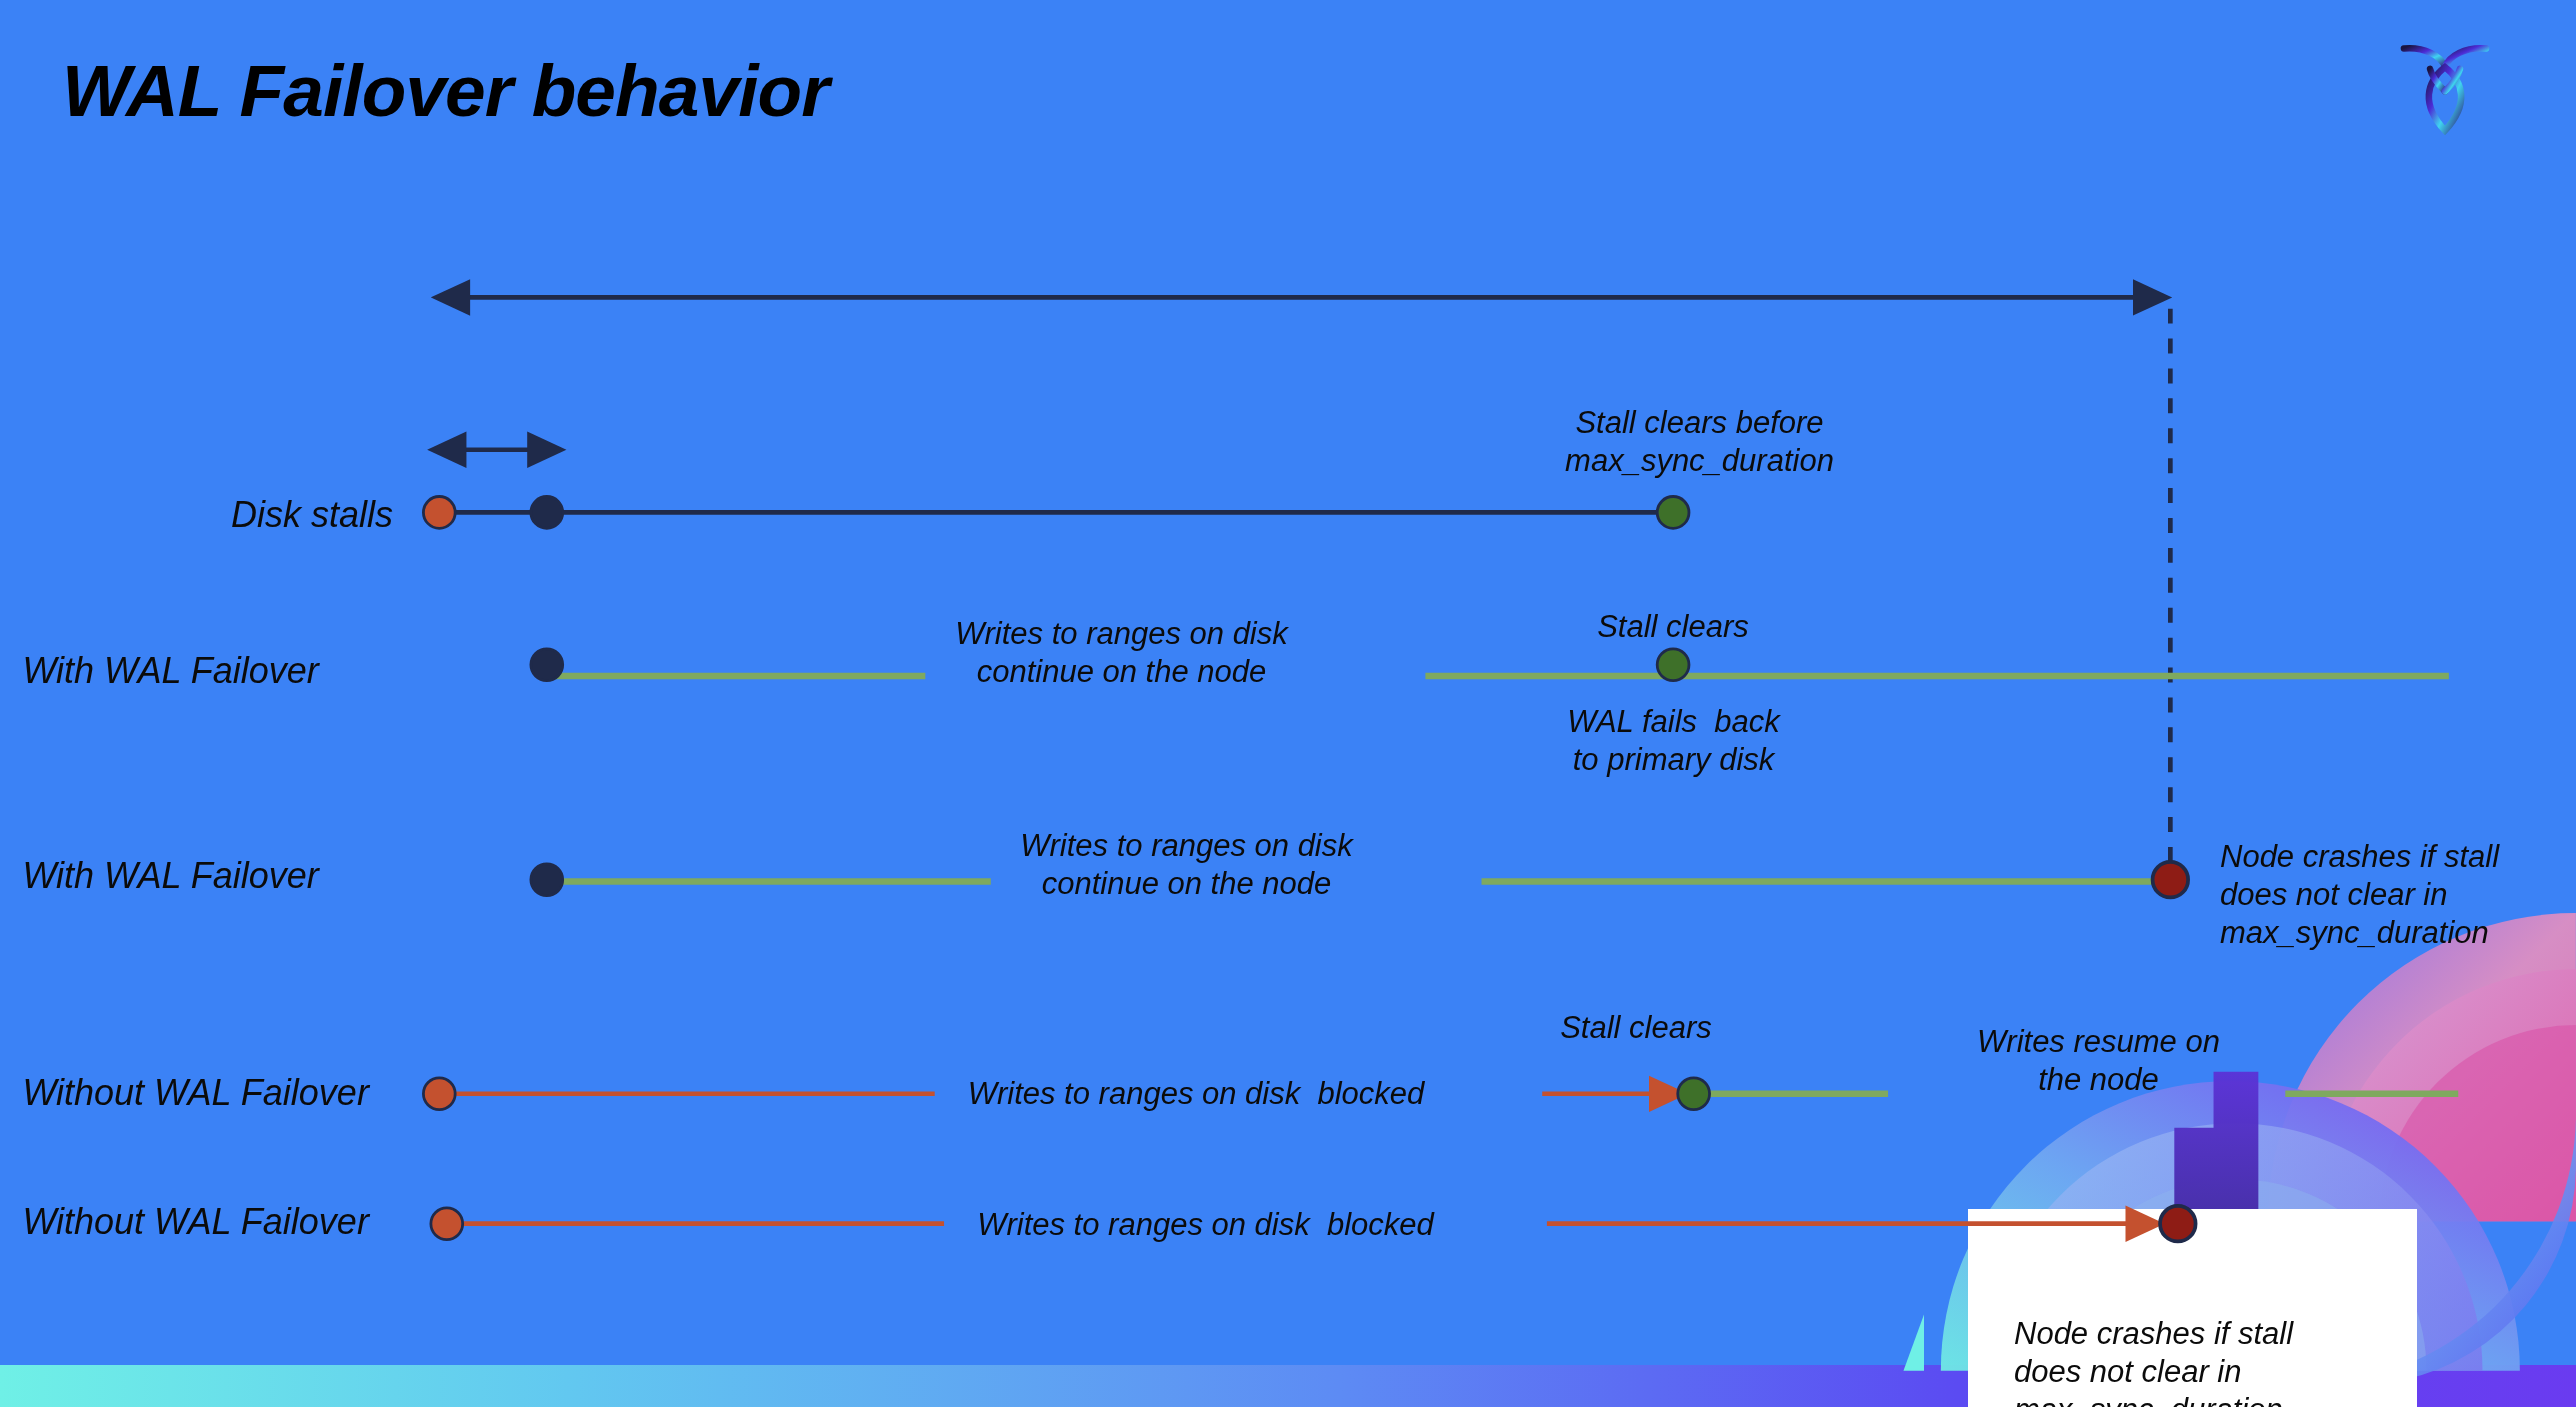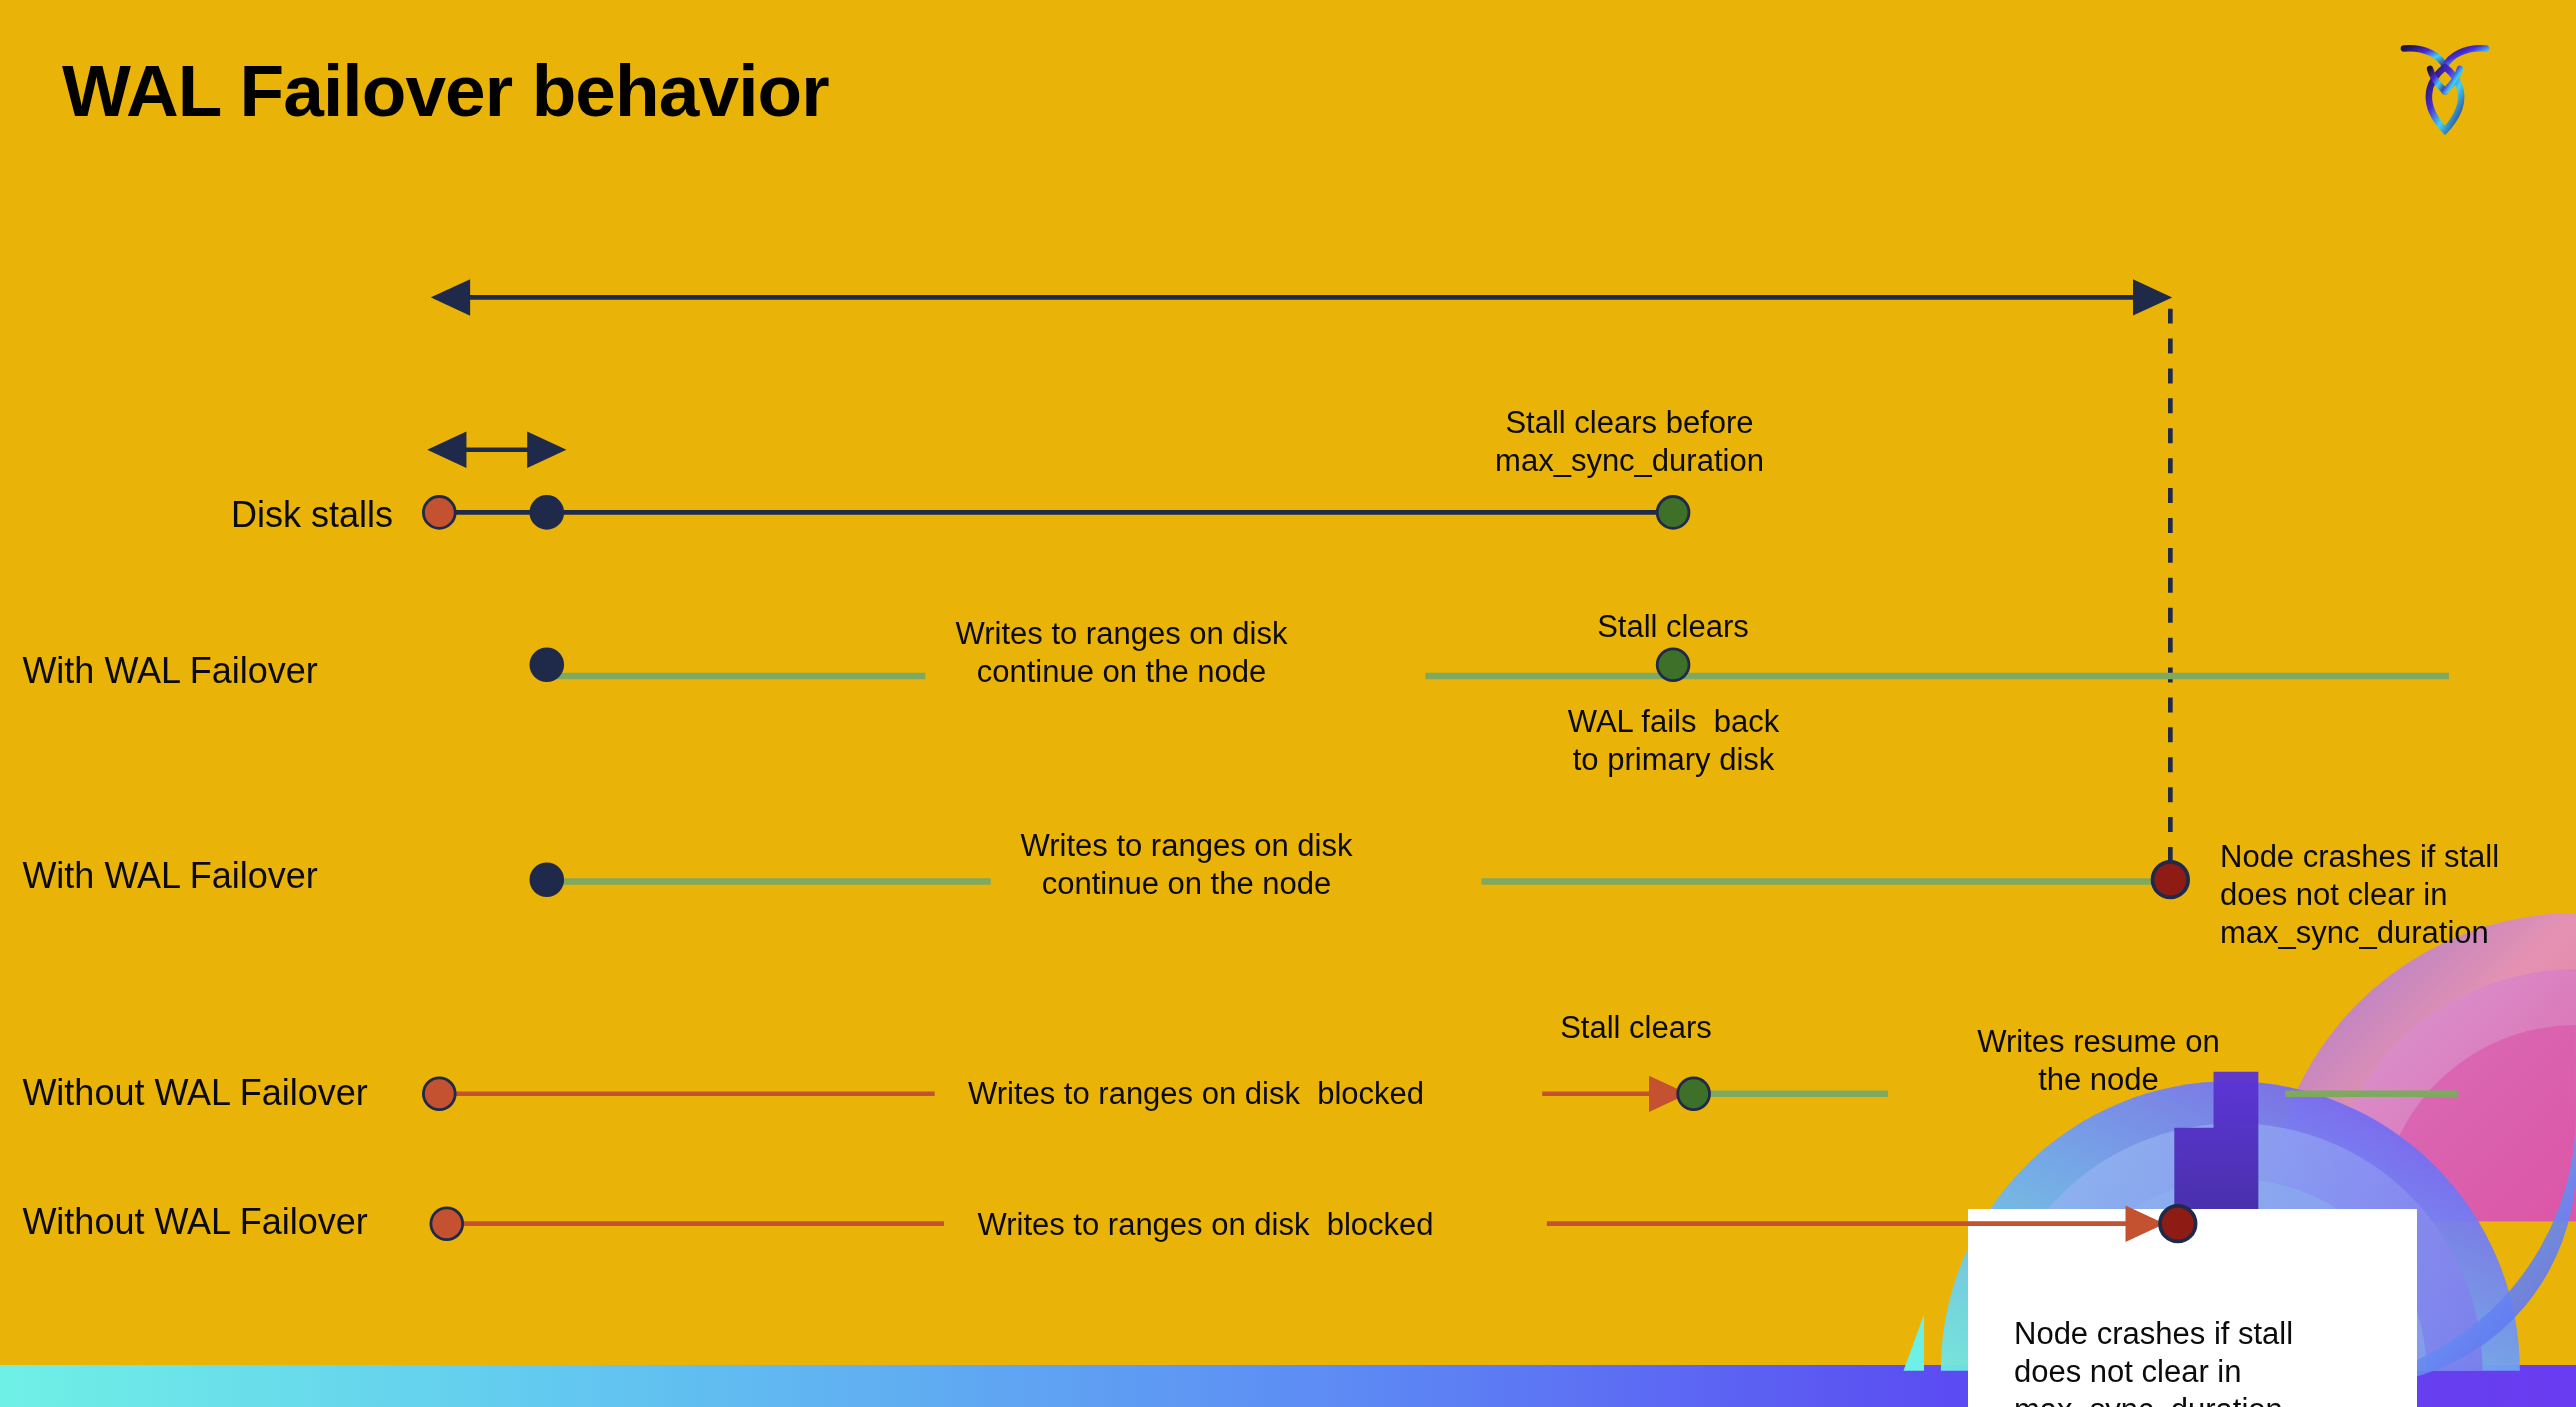--- a/index.html
+++ b/index.html
@@ -3,21 +3,21 @@
 <meta charset="utf-8">
 <style>
   html,body{margin:0;padding:0;}
   body{
     width:2576px;height:1408px;
     background:#ffffff;
     font-family:"Liberation Sans", sans-serif;
     overflow:hidden;
     position:relative;
   }
-  .slide{position:absolute;inset:0;overflow:hidden;background:#eab308;}
+  .slide{position:absolute;inset:0;overflow:hidden;background:#3b82f6;font-style:italic;}
 
   
   .deco{position:absolute;right:0;bottom:0;width:710px;height:523px;overflow:hidden;pointer-events:none;}
   .deco svg{display:block;}
 
   
   .bottom-bar{
     position:absolute;left:0;bottom:0;width:2576px;height:43px;
     background:linear-gradient(90deg,#6FF0E6 0%,#62C8F0 22%,#5D8BF4 52%,#5B4BF2 76%,#6A3BF0 100%);
   }
@@ -219,21 +219,21 @@
   <div class="rowlabel" style="left:0px;top:494px;width:393px;">Disk stalls</div>
 
   <div class="rowlabel" style="left:0px;top:650px;width:346px;text-align:left;padding-left:22.4px;">With WAL Failover</div>
 
   <div class="rowlabel" style="left:0px;top:855px;width:346px;text-align:left;padding-left:22.4px;">With WAL Failover</div>
 
   <div class="rowlabel" style="left:0px;top:1072px;width:402px;text-align:left;padding-left:22.4px;">Without WAL Failover</div>
 
   <div class="rowlabel" style="left:0px;top:1201px;width:402px;text-align:left;padding-left:22.4px;">Without WAL Failover</div>
 
-  <div class="txt center" style="left:1424px;top:404px;width:411px;">Stall clears before
+  <div class="txt center" style="left:1494px;top:404px;width:411px;">Stall clears before
 max_sync_duration</div>
 
 
   <div class="txt center" style="left:888px;top:615px;width:467px;">Writes to ranges on disk
 continue on the node</div>
 
   <div class="txt center" style="left:1505px;top:608px;width:336px;">Stall clears</div>
 
   <div class="txt center" style="left:1496px;top:703px;width:355px;">WAL fails  back
 to primary disk</div>

